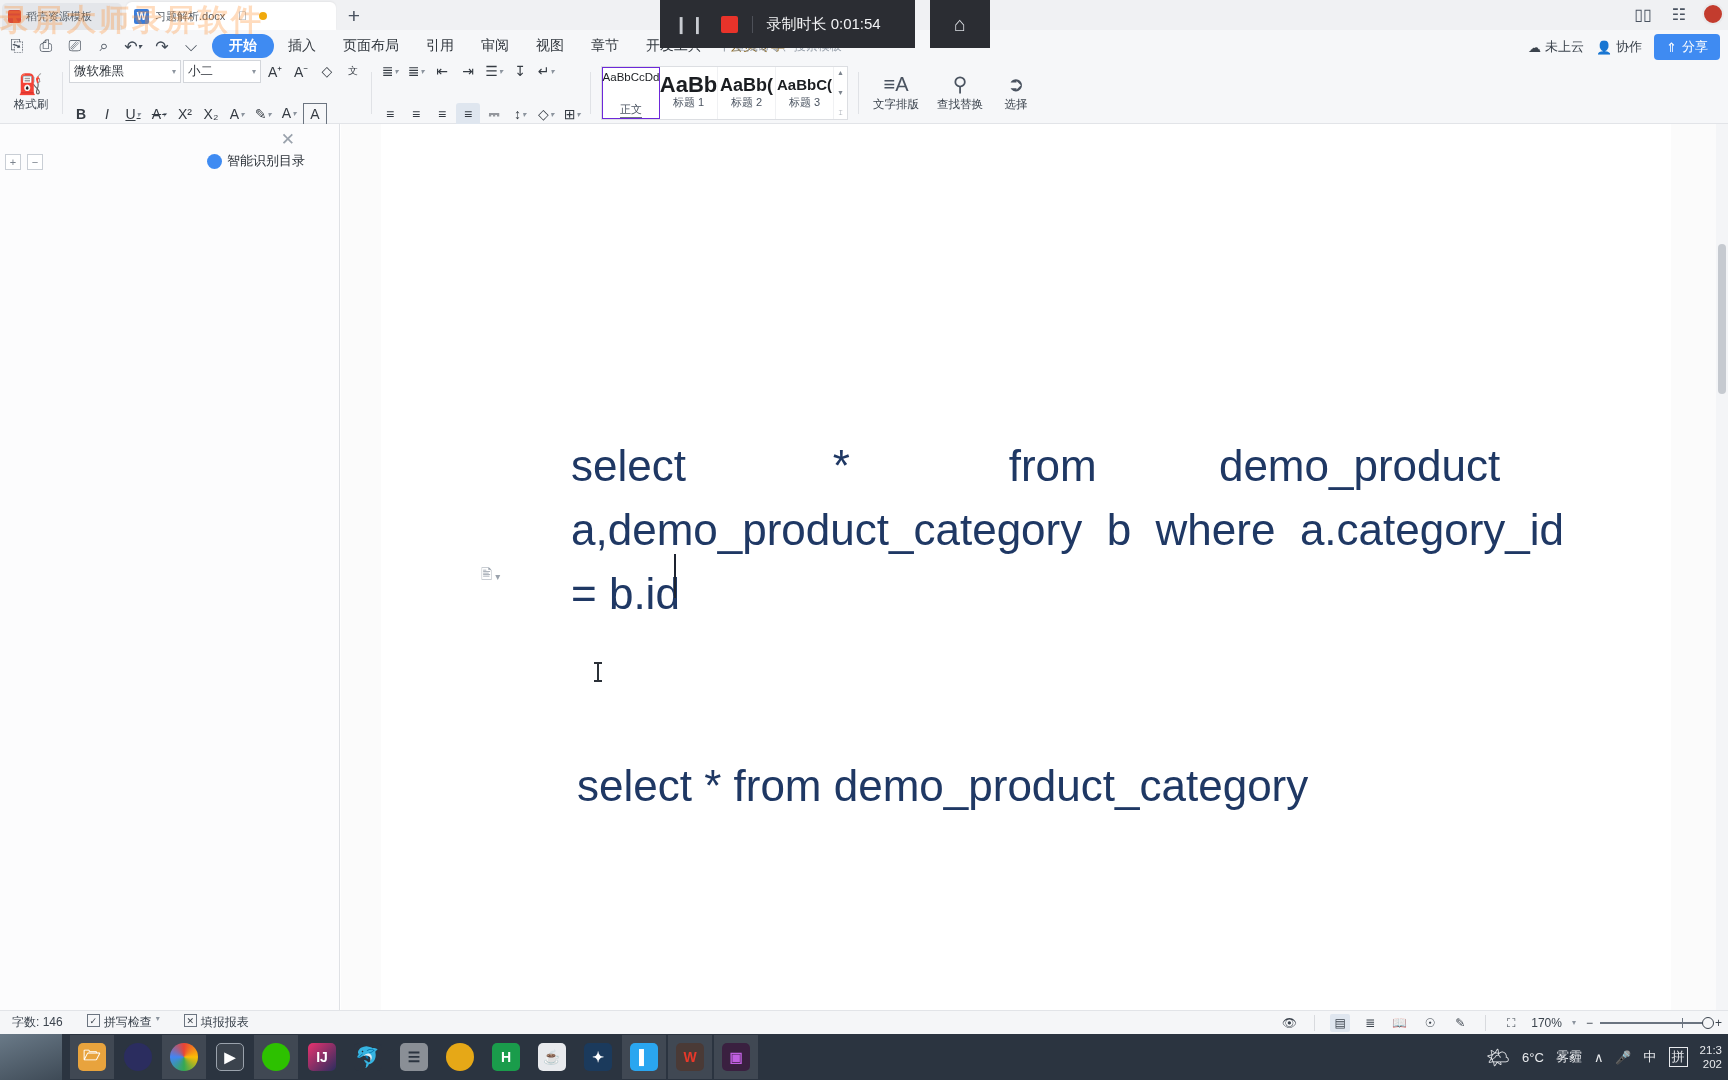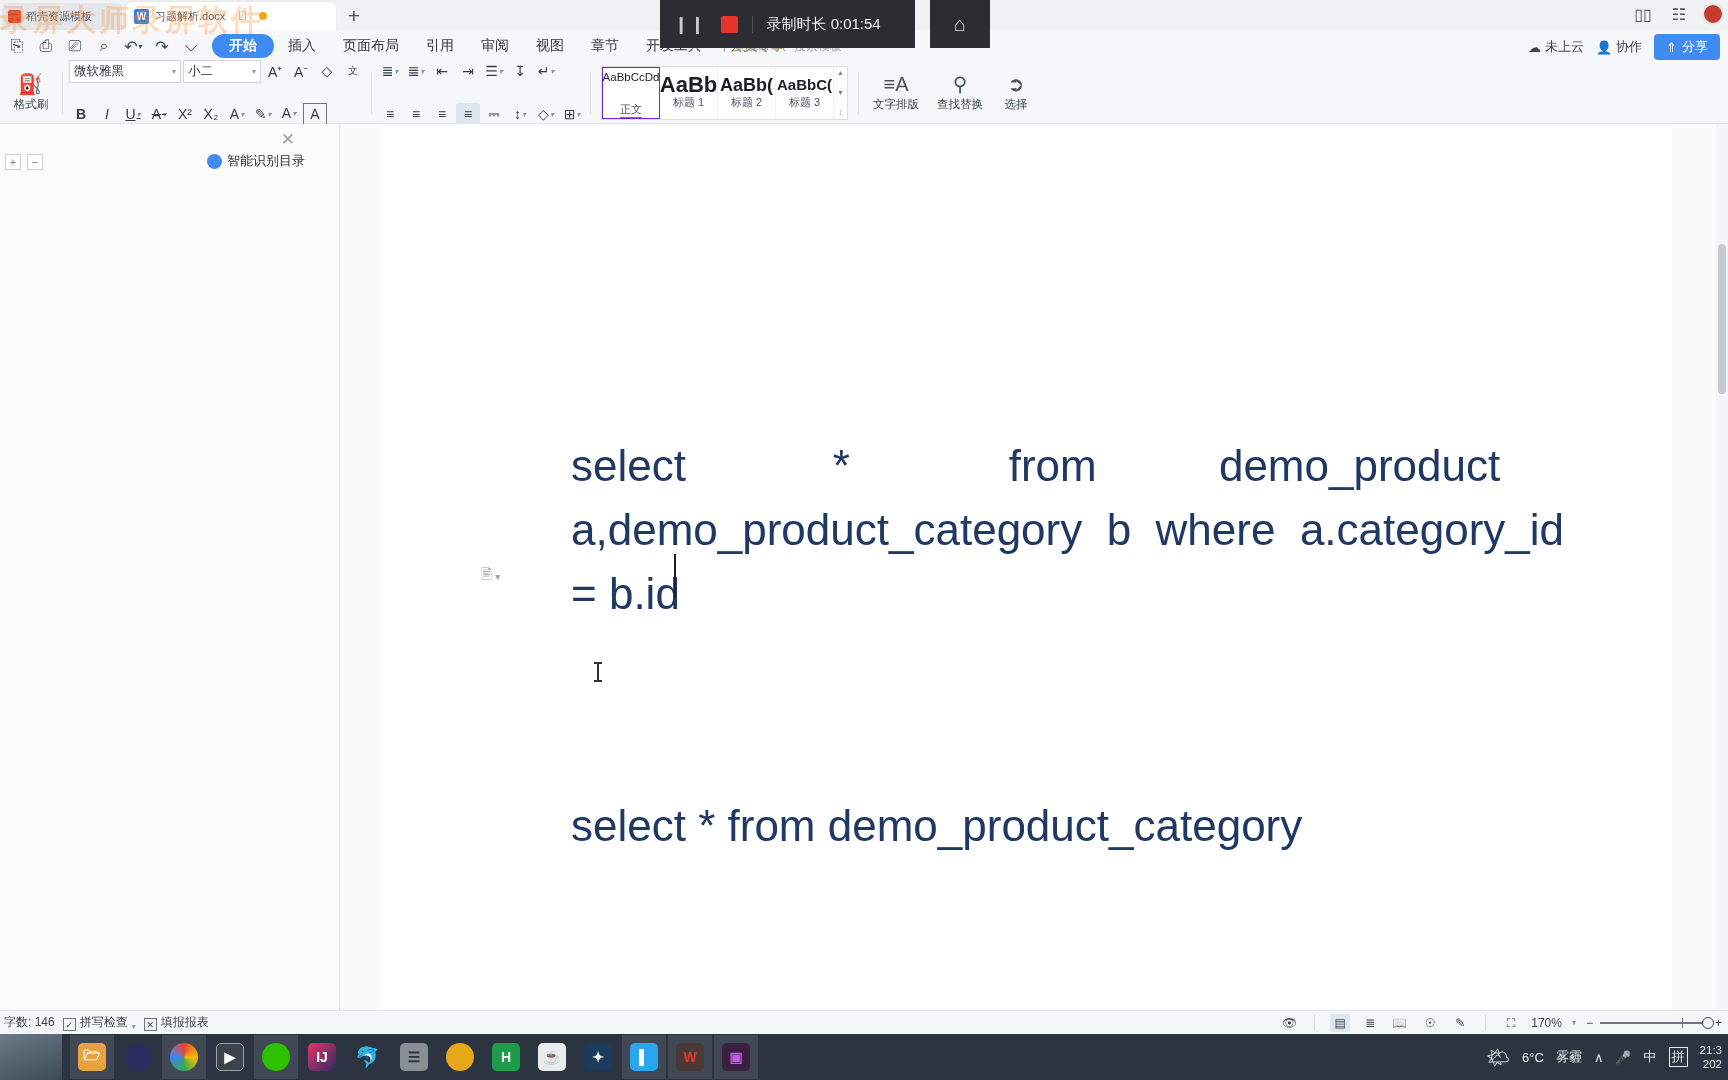--- a/index.html
+++ b/index.html
@@ -174,21 +174,21 @@
     position: absolute; right: 0; top: 124px; width: 12px; height: 886px; background: #f4f5f7;
   }
   .scroll-thumb { position: absolute; left: 2px; top: 120px; width: 8px; height: 150px; background: #c6cad0; border-radius: 4px; }
 
   
   .statusbar {
     position: absolute; left: 0; bottom: 46px; width: 1728px; height: 24px;
     background: #f5f6f8; border-top: 1px solid #e2e4e8;
     display: flex; align-items: center; font-size: 12px; color: #3b434d;
   }
-  .sb-item { display: flex; align-items: flex-end; gap: 4px; padding: 0 4px; }
+  .sb-item { display: flex; align-items: flex-start; gap: 4px; padding: 0 12px; }
   .sb-box { width: 13px; height: 13px; border: 1px solid #6b7480; display:flex;align-items:center;justify-content:center;font-size:9px;}
   .sb-right { position: absolute; right: 6px; display: flex; align-items: center; gap: 10px; }
   .view-btn { width: 20px; height: 18px; display: flex; align-items: center; justify-content: center; color: #3b434d; }
   .view-btn.act { background: #dfe6ef; border-radius: 2px; }
   .zoomslider { display: flex; align-items: center; gap: 7px; }
   .zs-track { width: 108px; height: 2px; background: #6b7480; position: relative; }
   .zs-knob { position: absolute; right: -6px; top: -5px; width: 12px; height: 12px; border: 1.5px solid #3b434d; border-radius: 50%; background: #f5f6f8; }
   .zs-tick { position: absolute; left: 82px; top: -4px; width: 1px; height: 10px; background: #6b7480; }
 
   
@@ -417,21 +417,21 @@
       <div class="ptext" style="left:190px; top:374px;">a,demo_product_category  b  where  a.category_id</div>
       <div class="ptext" style="left:190px; top:438px;">= b.id</div>
       <div class="cursor-bar" style="left:293px; top:430px;"></div>
 
       <div class="para-icon" style="left:100px; top:440px;">
         <span>🖹</span>
           <span style="font-size:10px">▾</span>
       </div>
       <div class="ibeam" style="left:216px; top:538px;"></div>
 
-      <div class="ptext" style="left:190px; top:630px;margin-top:40px;">select * from demo_product_category</div>
+      <div class="ptext" style="left:196px; top:630px;">select * from demo_product_category</div>
 
     </div>
   </div>
 
   <div class="scrollbar-v">
     <div class="scroll-thumb"></div>
   </div>
 
   <div class="statusbar">
     <div class="sb-item">

